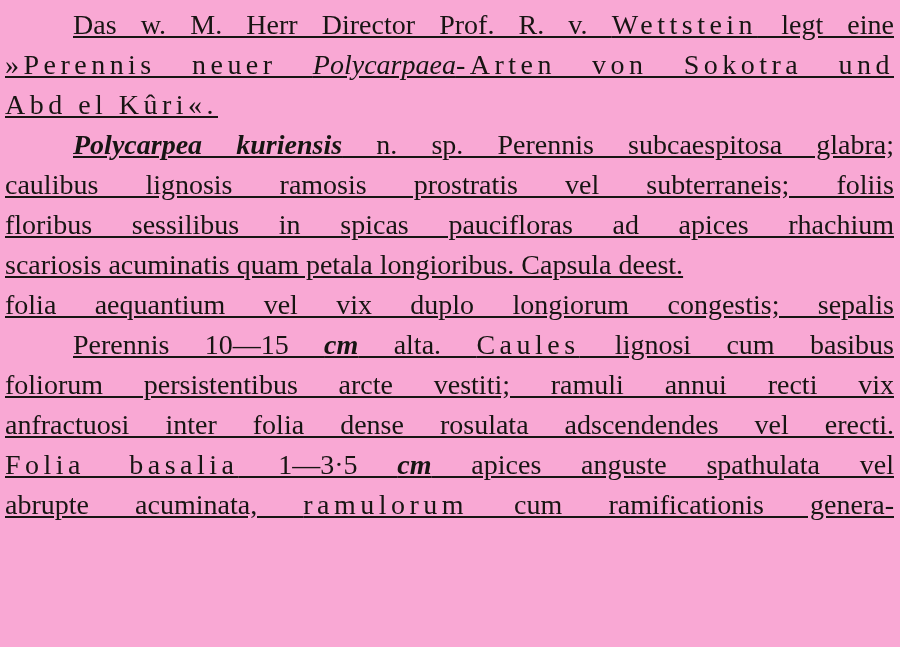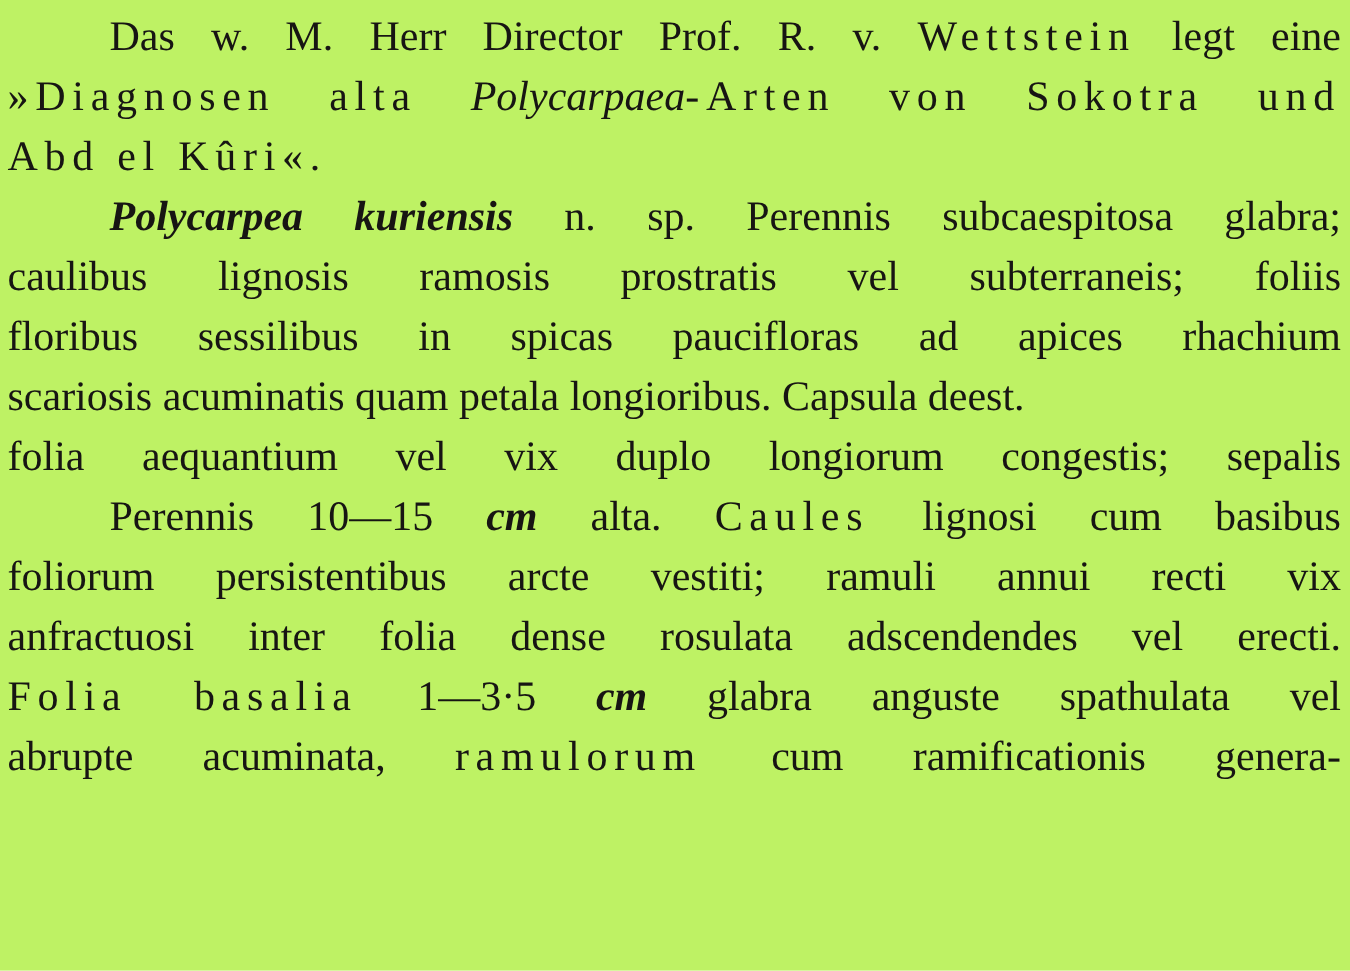--- a/index.html
+++ b/index.html
@@ -39,27 +39,27 @@
   }
   
   .seg-n  { }
   .seg-i  { font-style: italic; }
   .seg-bi { font-style: italic; font-weight: bold; }
   .seg-sp { letter-spacing: 0.16em; }
 </style>
 </head>
 <body>
 
-<div class="page" id="page" style="background: #bef264; color: rgb(23, 21, 19);">
+<div class="page" id="page" style="background: #f9a8d4; color: rgb(23, 21, 19); text-decoration: underline;">
     <div class="line indent"><span class="seg-n">Das w. M. Herr Director Prof. R. v. </span><span class="seg-sp">Wettstein</span><span class="seg-n"> legt eine</span></div>
-    <div class="line"><span class="seg-sp">»Diagnosen alta </span><span class="seg-i">Polycarpaea</span><span class="seg-sp">-Arten von Sokotra und</span></div>
+    <div class="line"><span class="seg-sp">»Perennis neuer </span><span class="seg-i">Polycarpaea</span><span class="seg-sp">-Arten von Sokotra und</span></div>
     <div class="line last"><span class="seg-sp">Abd el Kûri«.</span></div>
     <div class="line indent"><span class="seg-bi">Polycarpea kuriensis</span><span class="seg-n"> n. sp. Perennis subcaespitosa glabra;</span></div>
     <div class="line"><span class="seg-n">caulibus lignosis ramosis prostratis vel subterraneis; foliis</span></div>
     <div class="line"><span class="seg-n">floribus sessilibus in spicas paucifloras ad apices rhachium</span></div>
     <div class="line last"><span class="seg-n">scariosis acuminatis quam petala longioribus. Capsula deest.</span></div>
     <div class="line"><span class="seg-n">folia aequantium vel vix duplo longiorum congestis; sepalis</span></div>
     <div class="line indent"><span class="seg-n">Perennis 10—15 </span><span class="seg-bi">cm</span><span class="seg-n"> alta. </span><span class="seg-sp">Caules</span><span class="seg-n"> lignosi cum basibus</span></div>
     <div class="line"><span class="seg-n">foliorum persistentibus arcte vestiti; ramuli annui recti vix</span></div>
     <div class="line"><span class="seg-n">anfractuosi inter folia dense rosulata adscendendes vel erecti.</span></div>
-    <div class="line"><span class="seg-sp">Folia basalia</span><span class="seg-n"> 1—3·5 </span><span class="seg-bi">cm</span><span class="seg-n"> glabra anguste spathulata vel</span></div>
+    <div class="line"><span class="seg-sp">Folia basalia</span><span class="seg-n"> 1—3·5 </span><span class="seg-bi">cm</span><span class="seg-n"> apices anguste spathulata vel</span></div>
     <div class="line"><span class="seg-n">abrupte acuminata, </span><span class="seg-sp">ramulorum</span><span class="seg-n"> cum ramificationis genera-</span></div>
   </div>
 
 </body></html>

